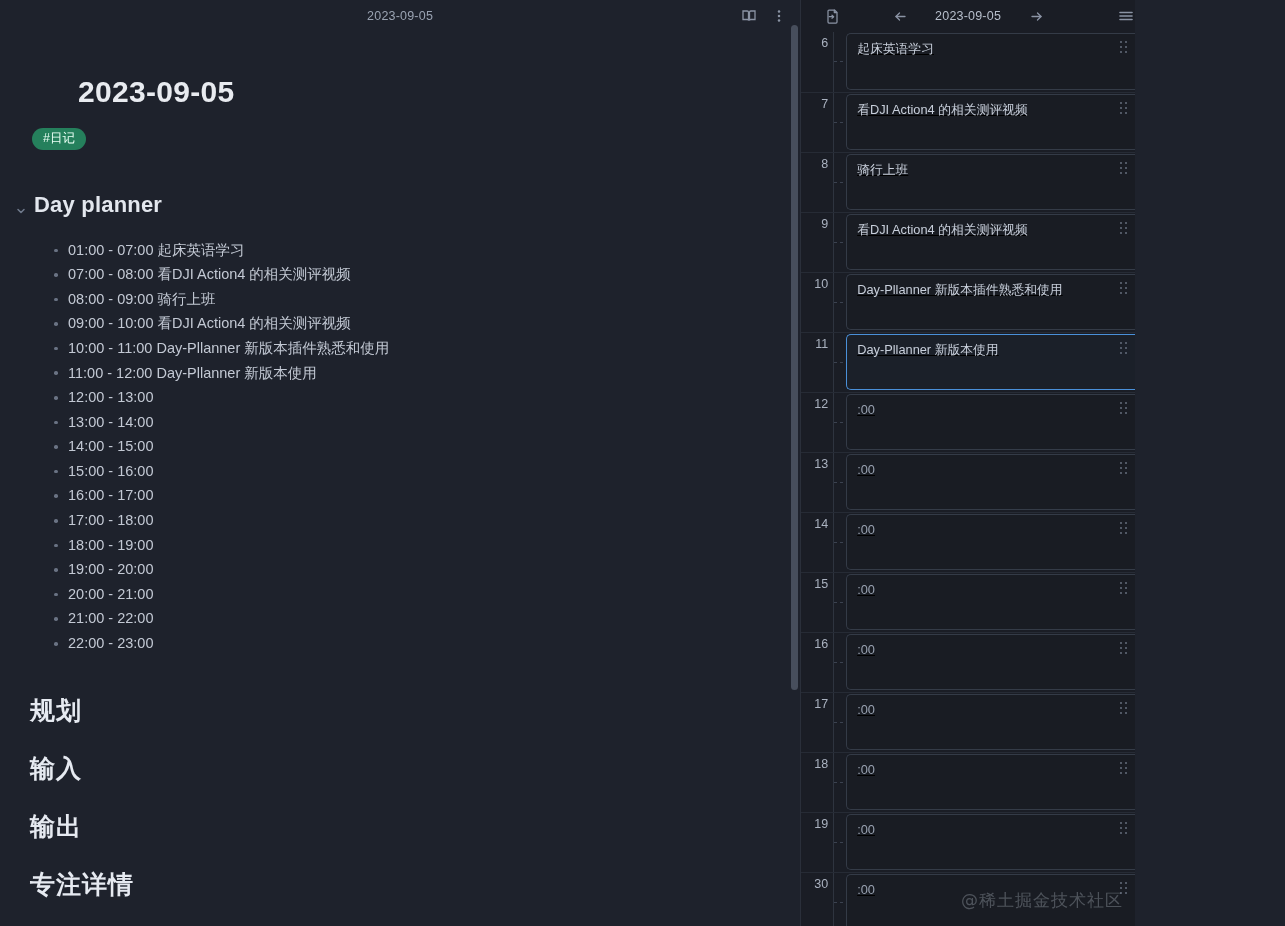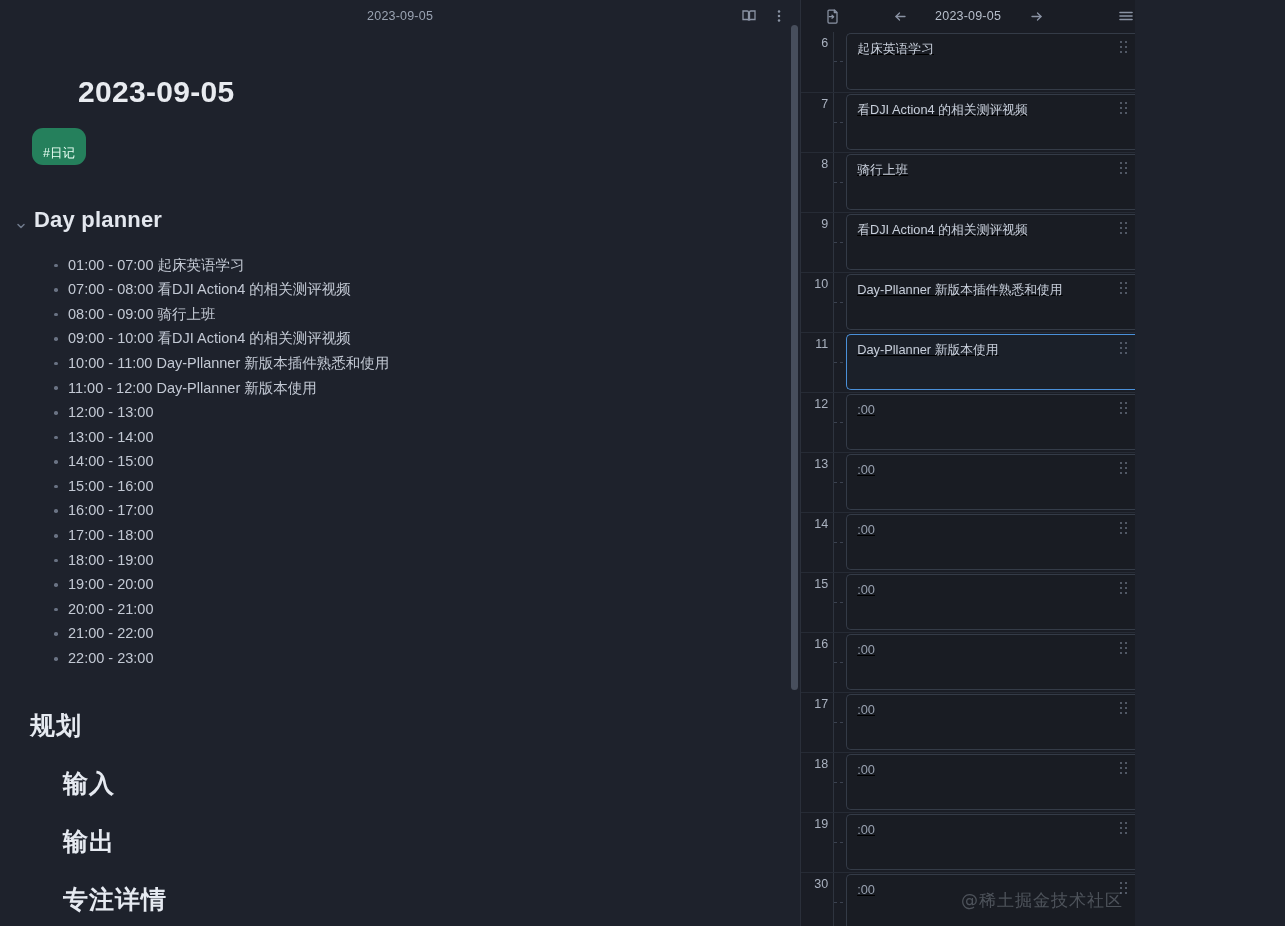--- a/index.html
+++ b/index.html
@@ -83,21 +83,21 @@
     line-height: 1.2;
   }
 
   .tag-row { margin: 18px 0 0 2px; }
 
   .tag-pill {
     display: inline-block;
     background: #25805c;
     color: #eafff5;
     font-size: 12.5px;
-    padding: 19px 11px 5px;
+    padding: 4px 11px 5px;
     border-radius: 11px;
     line-height: 1;
     cursor: pointer;
   }
 
   .section-head {
     display: flex;
     align-items: flex-end;
     gap: 6px;
     margin: 42px 0 0 -16px;
@@ -147,21 +147,21 @@
 
   .big-head {
     font-size: 25px;
     font-weight: bold;
     color: #e6eaf1;
     margin: 0 0 0 0;
     letter-spacing: 1px;
     line-height: 1;
   }
   .bh-1 { margin-top: 42px; }
-  .bh-n { margin-top: 33px; margin-left: 33px; }
+  .bh-n { margin-top: 33px; }
 
   
   .note-scrollbar {
     position: absolute;
     right: 2px;
     top: 25px;
     width: 7px;
     height: 665px;
     border-radius: 4px;
     background: #555d6c;

